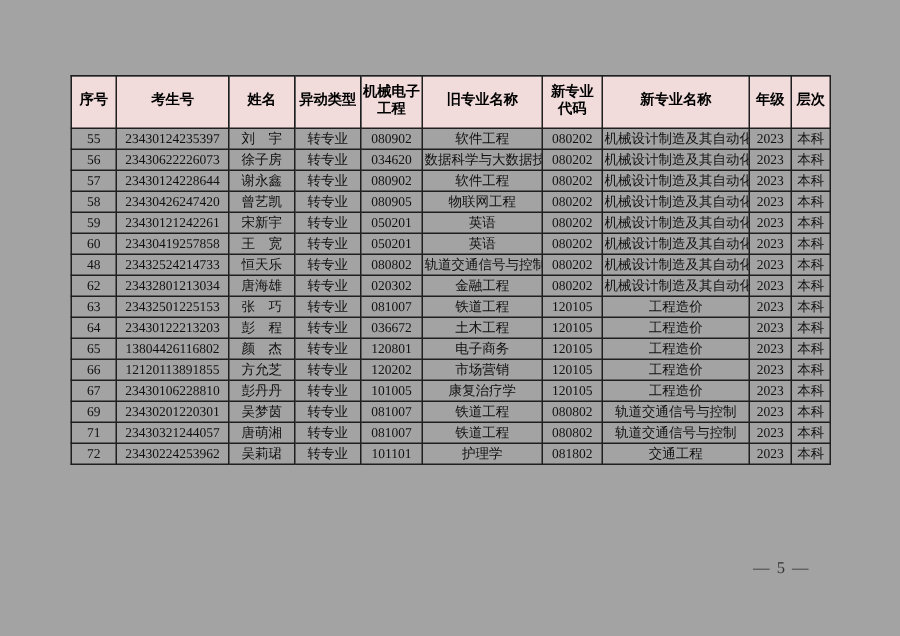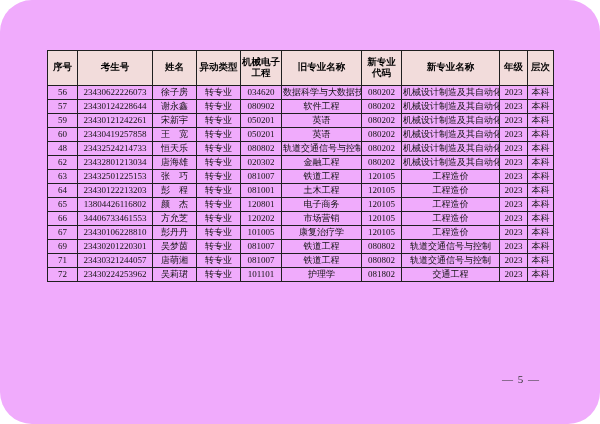--- a/index.html
+++ b/index.html
@@ -11,22 +11,21 @@
     width: 600px;
     height: 424px;
     position: relative;
     font-family: "Liberation Serif", "DejaVu Serif", serif;
     color: #111111;
     overflow: hidden;
   }
   .page {
     position: absolute;
     inset: 0;
-    background: #f0abfc;
-    border-radius: 32px;
+    background: #a3a3a3;
   }
   table.major-table {
     position: absolute;
     left: 47px;
     top: 50px;
     width: 506px;
     border-collapse: collapse;
     table-layout: fixed;
   }
   table.major-table th,
@@ -91,20 +90,32 @@
           <th>机械电子工程</th>
           <th>旧专业名称</th>
           <th>新专业代码</th>
           <th>新专业名称</th>
           <th>年级</th>
           <th>层次</th>
         </tr>
     </thead>
     <tbody>
         <tr>
+          <td>55</td>
+          <td>23430124235397</td>
+          <td>刘　宇</td>
+          <td>转专业</td>
+          <td>080902</td>
+          <td>软件工程</td>
+          <td>080202</td>
+          <td>机械设计制造及其自动化</td>
+          <td>2023</td>
+          <td>本科</td>
+        </tr>
+        <tr>
           <td>56</td>
           <td>23430622226073</td>
           <td>徐子房</td>
           <td>转专业</td>
           <td>034620</td>
           <td>数据科学与大数据技术</td>
           <td>080202</td>
           <td>机械设计制造及其自动化</td>
           <td>2023</td>
           <td>本科</td>
@@ -115,20 +126,32 @@
           <td>谢永鑫</td>
           <td>转专业</td>
           <td>080902</td>
           <td>软件工程</td>
           <td>080202</td>
           <td>机械设计制造及其自动化</td>
           <td>2023</td>
           <td>本科</td>
         </tr>
         <tr>
+          <td>58</td>
+          <td>23430426247420</td>
+          <td>曾艺凯</td>
+          <td>转专业</td>
+          <td>080905</td>
+          <td>物联网工程</td>
+          <td>080202</td>
+          <td>机械设计制造及其自动化</td>
+          <td>2023</td>
+          <td>本科</td>
+        </tr>
+        <tr>
           <td>59</td>
           <td>23430121242261</td>
           <td>宋新宇</td>
           <td>转专业</td>
           <td>050201</td>
           <td>英语</td>
           <td>080202</td>
           <td>机械设计制造及其自动化</td>
           <td>2023</td>
           <td>本科</td>
@@ -179,42 +202,42 @@
           <td>120105</td>
           <td>工程造价</td>
           <td>2023</td>
           <td>本科</td>
         </tr>
         <tr>
           <td>64</td>
           <td>23430122213203</td>
           <td>彭　程</td>
           <td>转专业</td>
-          <td>081001</td>
+          <td>036672</td>
           <td>土木工程</td>
           <td>120105</td>
           <td>工程造价</td>
           <td>2023</td>
           <td>本科</td>
         </tr>
         <tr>
           <td>65</td>
           <td>13804426116802</td>
           <td>颜　杰</td>
           <td>转专业</td>
           <td>120801</td>
           <td>电子商务</td>
           <td>120105</td>
           <td>工程造价</td>
           <td>2023</td>
           <td>本科</td>
         </tr>
         <tr>
           <td>66</td>
-          <td>34406733461553</td>
+          <td>12120113891855</td>
           <td>方允芝</td>
           <td>转专业</td>
           <td>120202</td>
           <td>市场营销</td>
           <td>120105</td>
           <td>工程造价</td>
           <td>2023</td>
           <td>本科</td>
         </tr>
         <tr>

